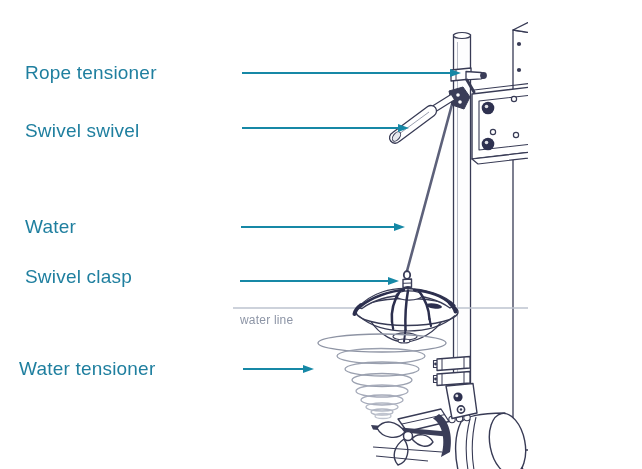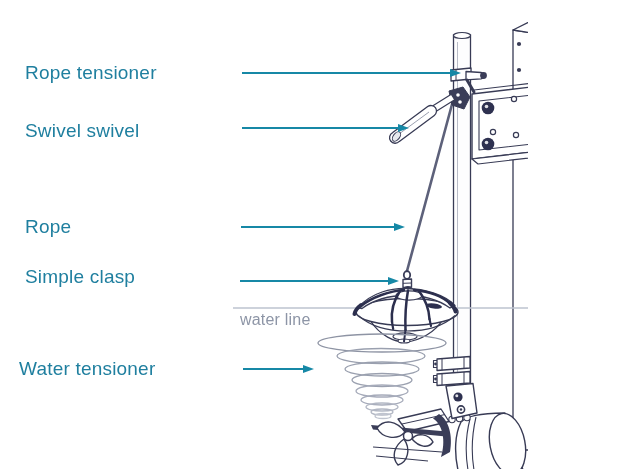--- a/index.html
+++ b/index.html
@@ -16,21 +16,21 @@
     font-size:19px;font-weight:400;letter-spacing:.2px;
     color:#1f7f9f;white-space:nowrap;line-height:22px;
   }
   #lbl-0{left:25px;top:62px}
   #lbl-1{left:25px;top:120px}
   #lbl-2{left:25px;top:216px}
   #lbl-3{left:25px;top:266px}
   #lbl-4{left:19px;top:358px}
   .water-label{
     position:absolute;left:240px;top:311px;
-    font-size:16px;color:#8d95a6;letter-spacing:.2px;line-height:18px;
+    font-size:12px;color:#8d95a6;letter-spacing:.2px;line-height:18px;
   }
 </style>
 </head>
 <body>
 
 <div class="stage">
 
   <svg width="642" height="469" viewBox="0 0 642 469">
 
     <g fill="#ffffff" stroke="#383b55" stroke-width="1.3" stroke-linejoin="round">
@@ -214,18 +214,18 @@
       </g>
       <g>
         <line x1="243" y1="369" x2="303" y2="369"></line>
           <path d="M303,365 L314,369 L303,373 Z" stroke="none"></path>
       </g>
     </g>
   </svg>
 
   <div class="lbl" id="lbl-0">Rope tensioner</div>
   <div class="lbl" id="lbl-1">Swivel swivel</div>
-  <div class="lbl" id="lbl-2">Rope</div>
-  <div class="lbl" id="lbl-3">Simple clasp</div>
+  <div class="lbl" id="lbl-2">Water</div>
+  <div class="lbl" id="lbl-3">Swivel clasp</div>
   <div class="lbl" id="lbl-4">Water tensioner</div>
   <div class="water-label">water line</div>
 
 </div>
 
 </body></html>

